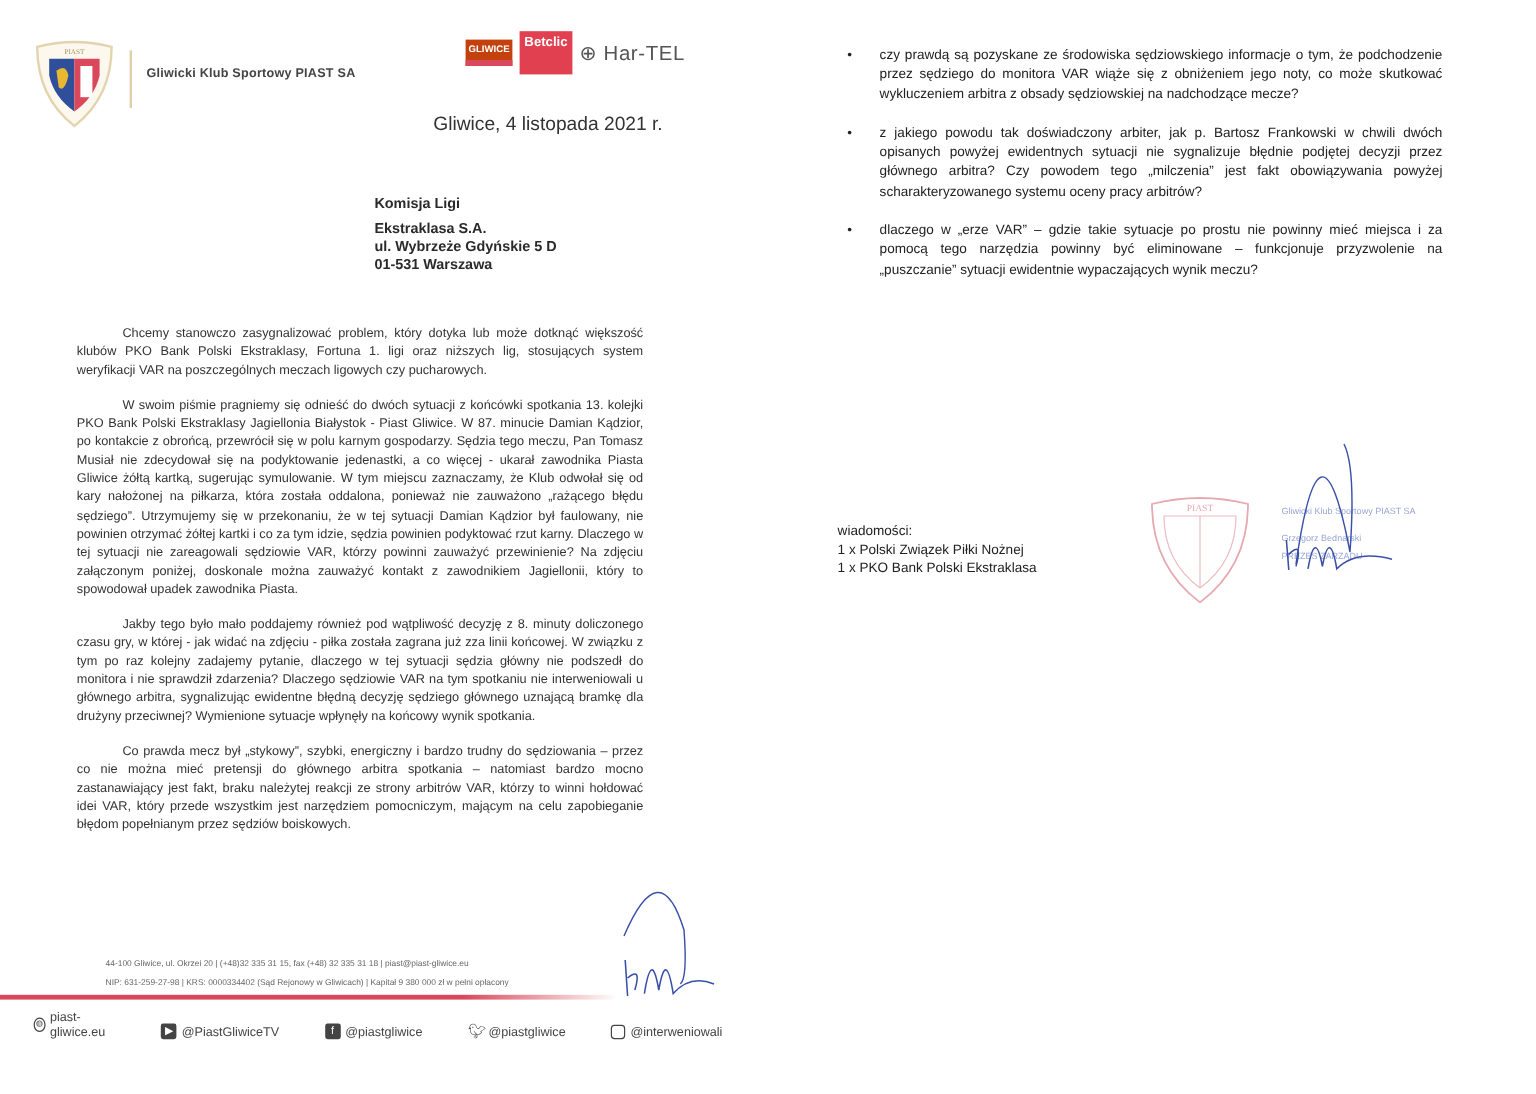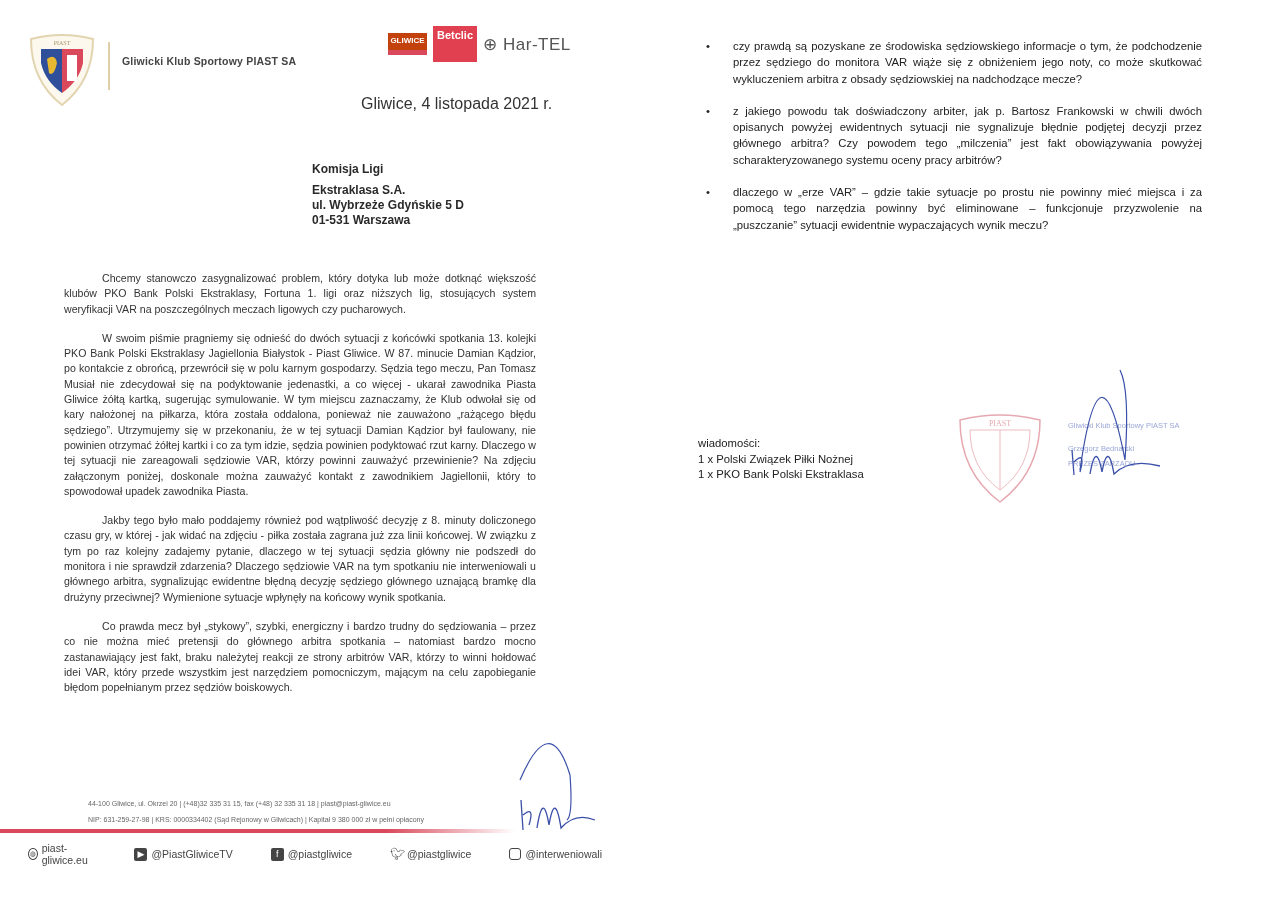--- a/index.html
+++ b/index.html
@@ -17,21 +17,21 @@
   .sp-betclic { width:44px; height:36px; background:#e0404f; color:#fff; font-size:11px; font-weight:bold; text-align:center; line-height:18px; }
   .sp-hartel { font-size:17px; color:#555; letter-spacing:0.5px; }
   .date { position:absolute; left:361px; top:95px; font-size:16px; color:#333; }
   .recipient { position:absolute; left:312px; top:162px; font-size:12px; font-weight:bold; color:#2a2a2a; line-height:15px; }
   .recipient div { margin:0; }
   .recipient .gap { height:6px; }
   .body-left { position:absolute; left:64px; top:271px; width:472px; font-size:10.6px; line-height:15.3px; color:#333; text-align:justify; }
   .body-left p { margin:0 0 14px 0; text-indent:38px; }
   .footer-lines { position:absolute; left:88px; top:796px; font-size:7px; color:#666; line-height:16px; }
   .footer-sep { position:absolute; left:0; top:829px; width:515px; height:4px; background:linear-gradient(90deg,#d9495b 0%, #d9495b 75%, rgba(217,73,91,0) 100%); }
-  .social { position:absolute; left:28px; top:842px; display:flex; gap:0; font-size:10.5px; color:#444; }
+  .social { position:absolute; left:28px; top:842px; display:flex; gap:0; font-size:10.5px; color:#444;align-items:flex-end; }
   .social-item { display:flex; align-items:center; gap:4px; margin-right:38px; }
   .social-icon { width:13px; height:13px; display:inline-block; border-radius:2px; font-size:9px; line-height:13px; text-align:center; color:#fff; background:#444; }
   .social-icon.globe { border-radius:50%; background:#fff; border:1.5px solid #444; width:10px; height:10px; color:#444; font-size:7px; line-height:10px; }
   .social-icon.insta { background:#fff; border:1.5px solid #444; width:10px; height:10px; border-radius:3px; }
   .signature-left { position:absolute; left:515px; top:720px; width:100px; height:110px; }
   .body-right { position:absolute; left:706px; top:38px; width:496px; font-size:11.3px; line-height:16.3px; color:#222; text-align:justify; }
   .body-right ul { margin:0; padding:0; list-style:none; }
   .body-right li { position:relative; padding-left:27px; margin-bottom:16px; }
   .body-right li .bullet { position:absolute; left:0; top:0; }
   .body-right p { margin:0; text-indent:38px; position:relative; left:-26px; width:522px; }

